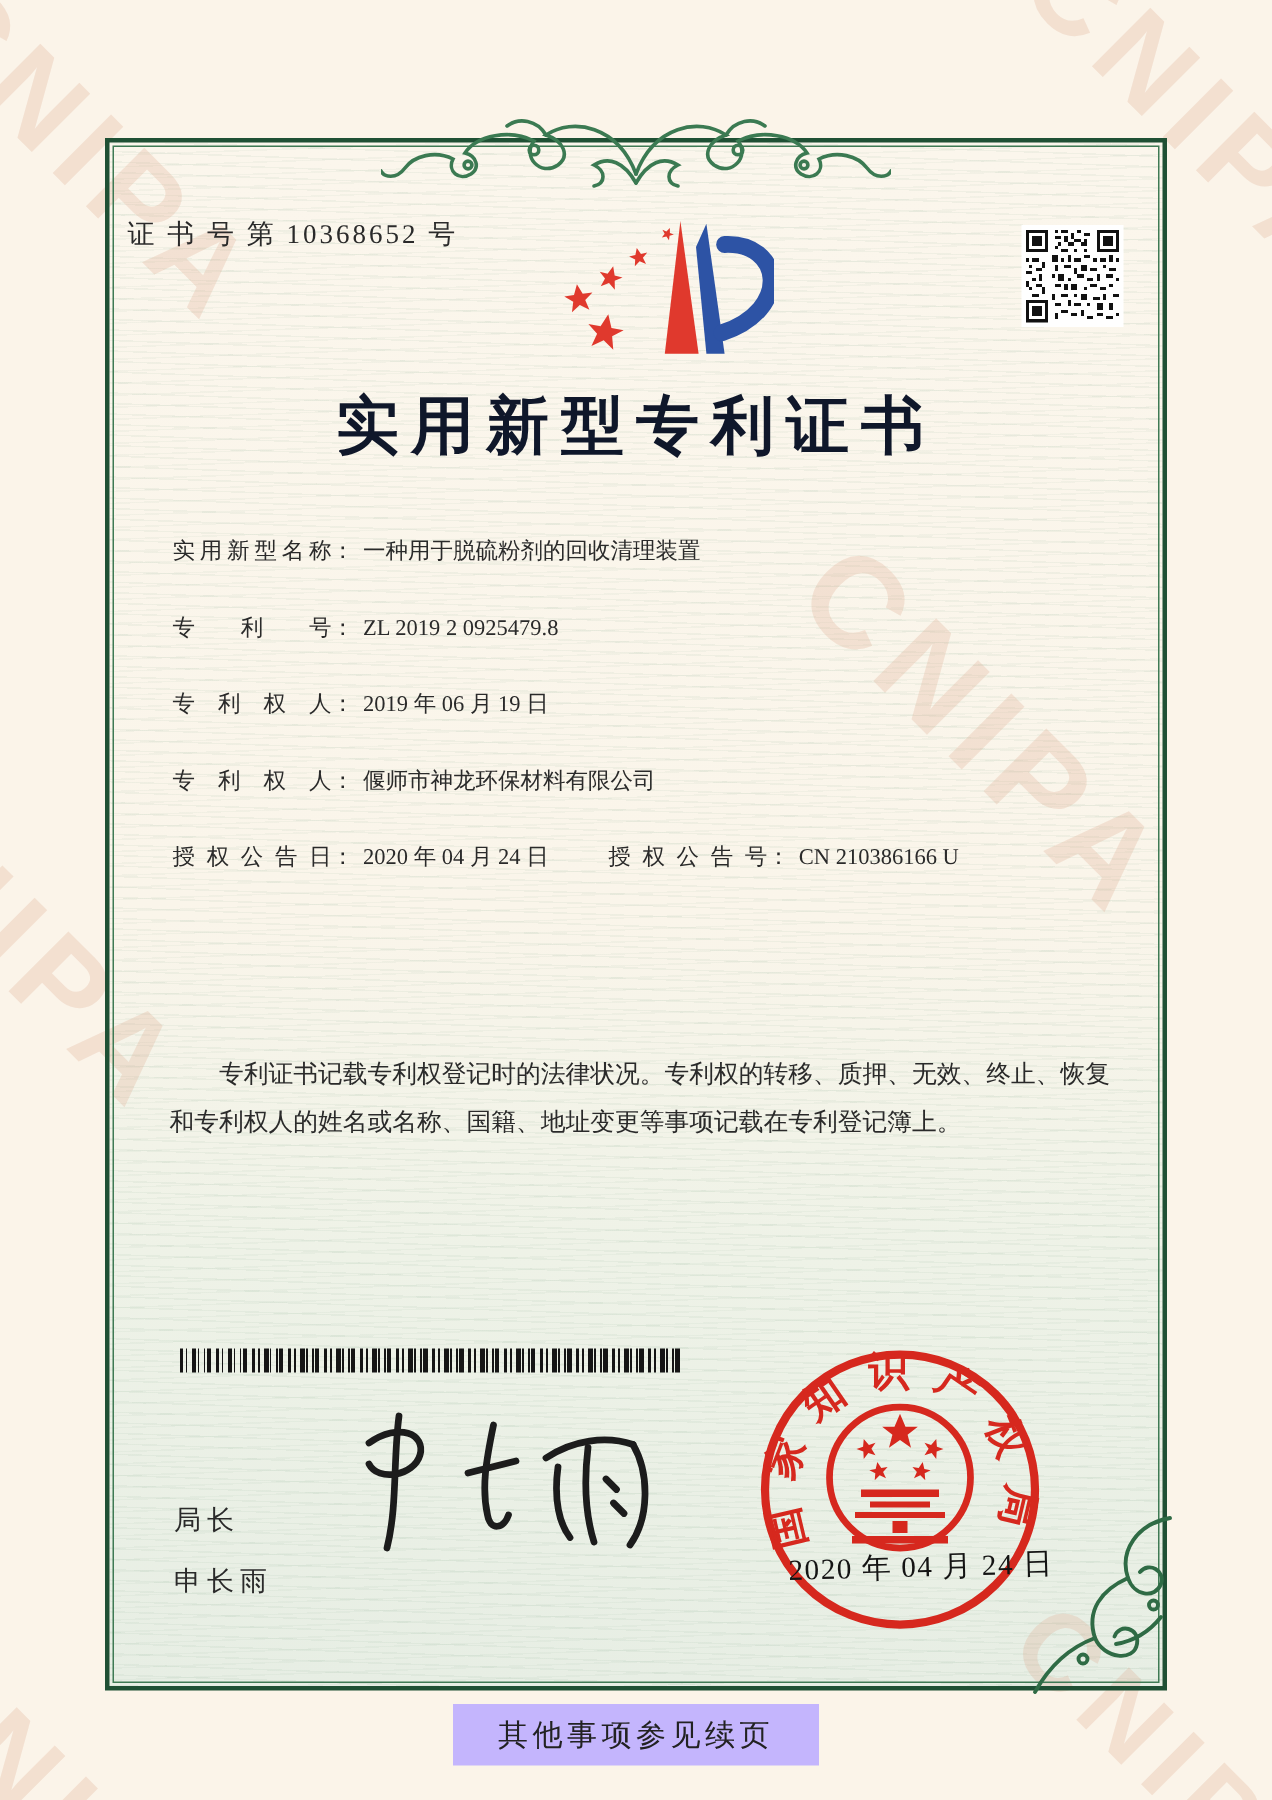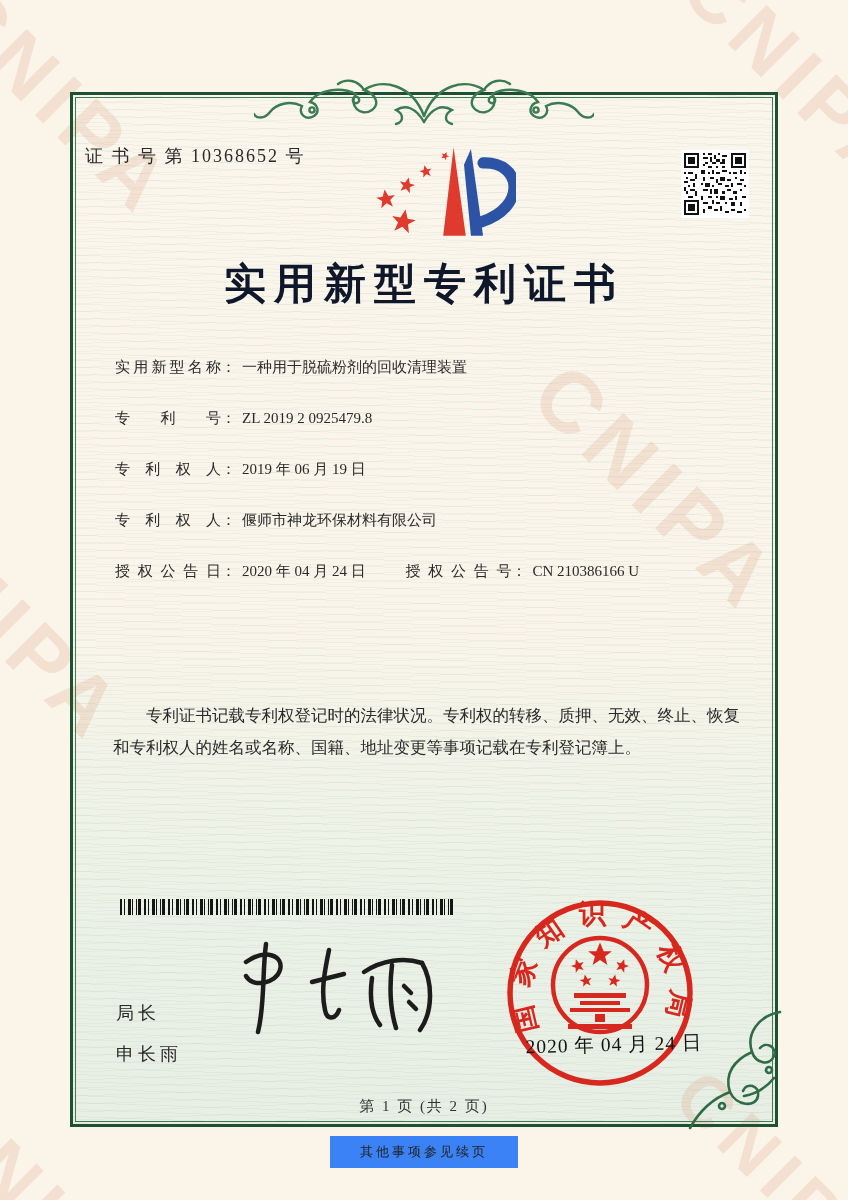--- a/index.html
+++ b/index.html
@@ -61,21 +61,21 @@
   .official { position:absolute; z-index:5; left:116px; top:1001px; font-size:18px; letter-spacing:4px; }
   .official div { margin-bottom:17px; }
   .signature { position:absolute; z-index:6; left:232px; top:930px; }
   .seal { position:absolute; z-index:6; left:500px; top:893px; }
   .seal-date {
     position:absolute; z-index:7; left:514px; top:1031px; width:200px; text-align:center;
     font-size:19.5px; color:#141414; letter-spacing:1px; transform:rotate(-1.5deg);
   }
   .page-num { position:absolute; z-index:5; left:0; top:1097px; width:100%; text-align:center; font-size:15px; color:#333; letter-spacing:2px; }
   .foot-note-wrap { position:absolute; z-index:5; left:0; top:1136px; width:100%; text-align:center; }
-  .foot-note { display:inline-block; background:#3b82f6; padding:7px 30px; font-size:13px; letter-spacing:3px; color:#222; }
+  .foot-note { display:inline-block; background:#c4b5fd; padding:7px 30px; font-size:20px; letter-spacing:3px; color:#222; }
 </style>
 </head>
 <body>
 
 <div class="page">
 
   <div class="wm" style="left:-44px; top:-48px; font-size:80px;">CNIPA</div>
   <div class="wm" style="left:696px; top:-72px; font-size:80px;">CNIPA</div>
   <div class="wm" style="left:548px; top:330px; font-size:86px;">CNIPA</div>
   <div class="wm" style="left:-98px; top:472px; font-size:82px;">CNIPA</div>
@@ -215,18 +215,17 @@
       <use href="#star2" transform="translate(114,88) scale(0.65) rotate(10)"></use>
       <rect x="74" y="100" width="52" height="5"></rect>
       <rect x="80" y="108" width="40" height="4"></rect>
       <rect x="70" y="115" width="60" height="4"></rect>
       <rect x="95" y="121" width="10" height="8"></rect>
       <rect x="68" y="131" width="64" height="5"></rect>
     </g>
   </svg>
   <div class="seal-date">2020 年 04 月 24 日</div>
 
-  <div class="page-num">第 1 页 (共 2 页)</div>
   <div class="foot-note-wrap">
     <span class="foot-note">其他事项参见续页</span>
   </div>
 
 </div>
 
 </body></html>

